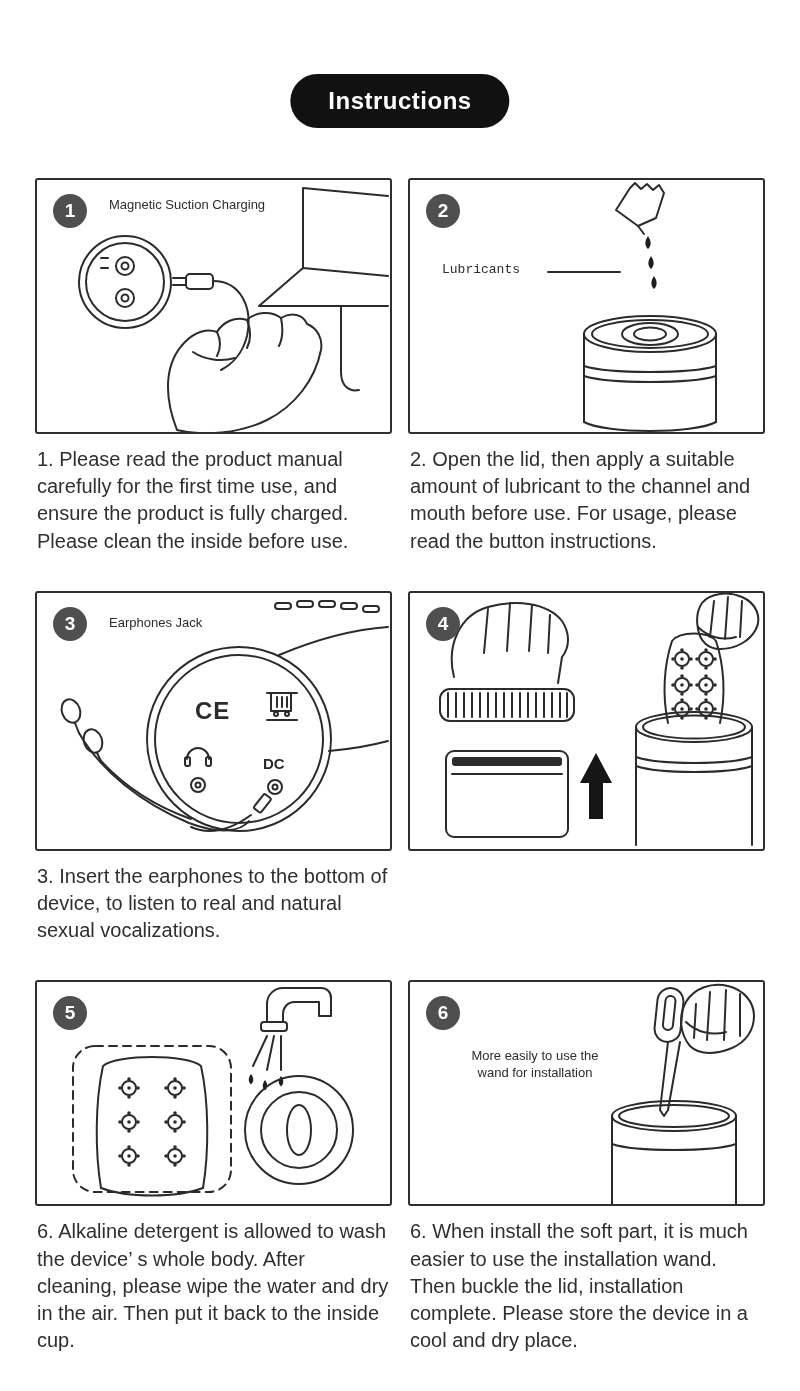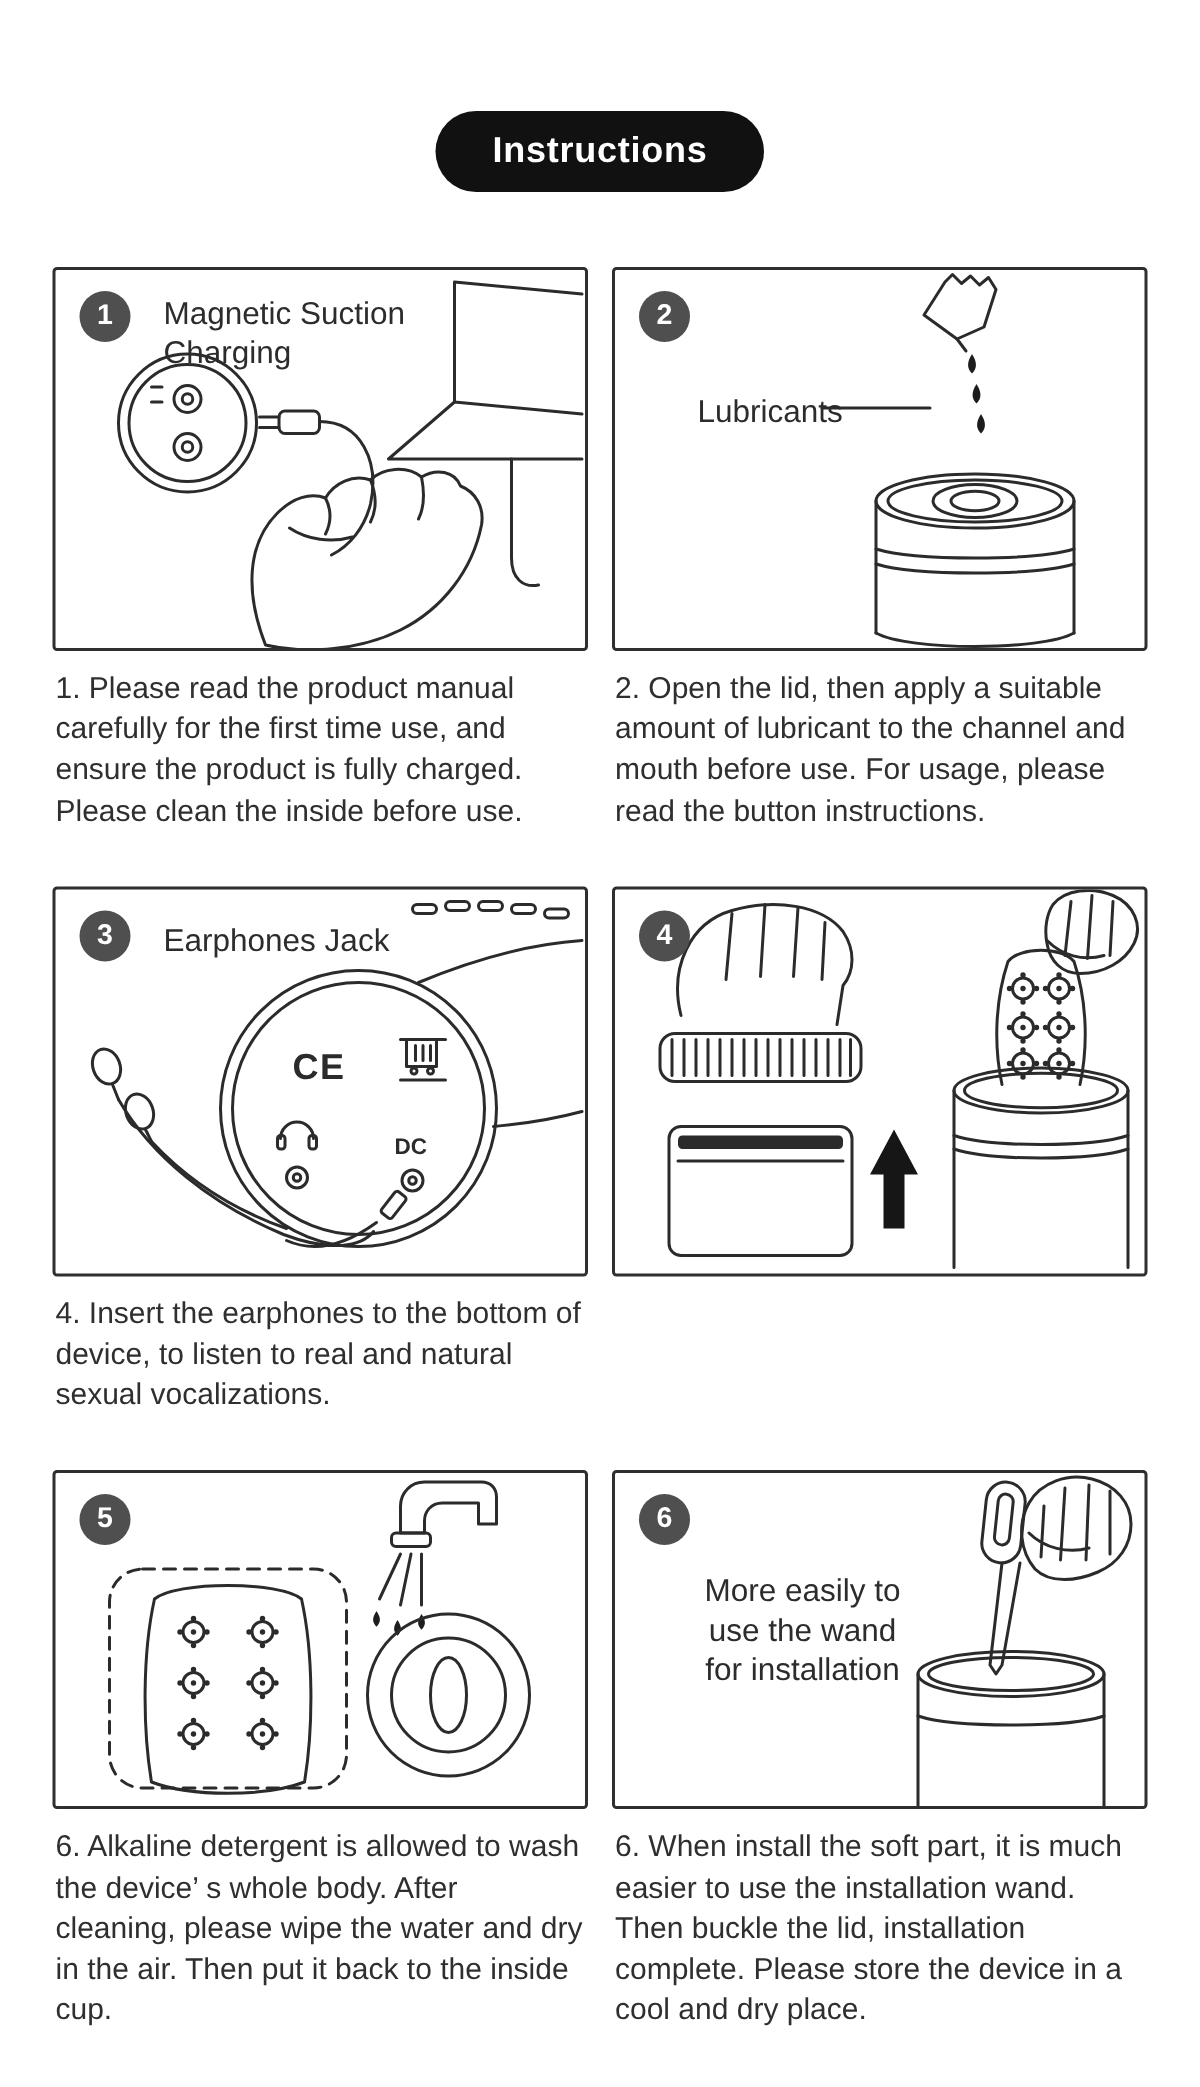--- a/index.html
+++ b/index.html
@@ -19,23 +19,23 @@
   .row1 { height:256px; }
   .row2 { height:260px; }
   .row3 { height:226px; }
 
   .panel svg { position:absolute; inset:0; width:100%; height:100%; pointer-events:none; }
 
   .badge { position:absolute; left:16px; top:14px; width:34px; height:34px; border-radius:50%;
     background:#4f4f4f; color:#fff; display:flex; align-items:center; justify-content:center;
     font-size:19px; font-weight:bold; z-index:2; }
 
-  .plabel { position:absolute; font-size:21px; line-height:1.25; color:#2c2c2c; z-index:2; }
+  .plabel { position:absolute; font-size:13px; line-height:1.25; color:#2c2c2c; z-index:2; }
   .plabel-1 { left:72px; top:17px; width:170px; }
-  .plabel-2 { left:55px; top:82px; width:110px; }
+  .plabel-2 { left:32px; top:82px; width:110px;font-family:Liberation Mono, monospace; }
   .plabel-3 { left:72px; top:22px; width:180px; }
   .plabel-5 { left:62px; top:17px; width:110px; }
   .plabel-6 { left:50px; top:66px; width:150px;text-align:center; }
 
   .caption { margin:12px 2px 0 2px; font-size:20px; line-height:1.36; color:#2f2f2f; }
 </style>
 </head>
 <body>
 
 <div class="page">
@@ -150,21 +150,21 @@
 
             <ellipse cx="34" cy="118" rx="9" ry="12" transform="rotate(-20 34 118)"></ellipse>
             <path d="M38,130 L42,140"></path>
             <path d="M42,140 C64,178 104,210 152,230 C184,242 204,238 212,228"></path>
             <ellipse cx="56" cy="148" rx="9" ry="12" transform="rotate(-20 56 148)"></ellipse>
             <path d="M60,160 L64,168"></path>
             <path d="M64,168 C90,196 120,214 154,226"></path>
           </g>
         </svg>
       </div>
-      <p class="caption">4. Insert the earphones to the bottom of device, to listen to real and natural sexual vocalizations.</p>
+      <p class="caption">3. Insert the earphones to the bottom of device, to listen to real and natural sexual vocalizations.</p>
     </section>
 
     <section class="cell">
       <div class="panel row2">
         <div class="badge">4</div>
         <svg viewBox="0 0 353 256" preserveAspectRatio="none">
           <defs>
             <g id="nodule" stroke="#2b2b2b" stroke-width="2" fill="none">
               <circle r="7"></circle>
               <circle r="1.8" fill="#2b2b2b" stroke="none"></circle>

